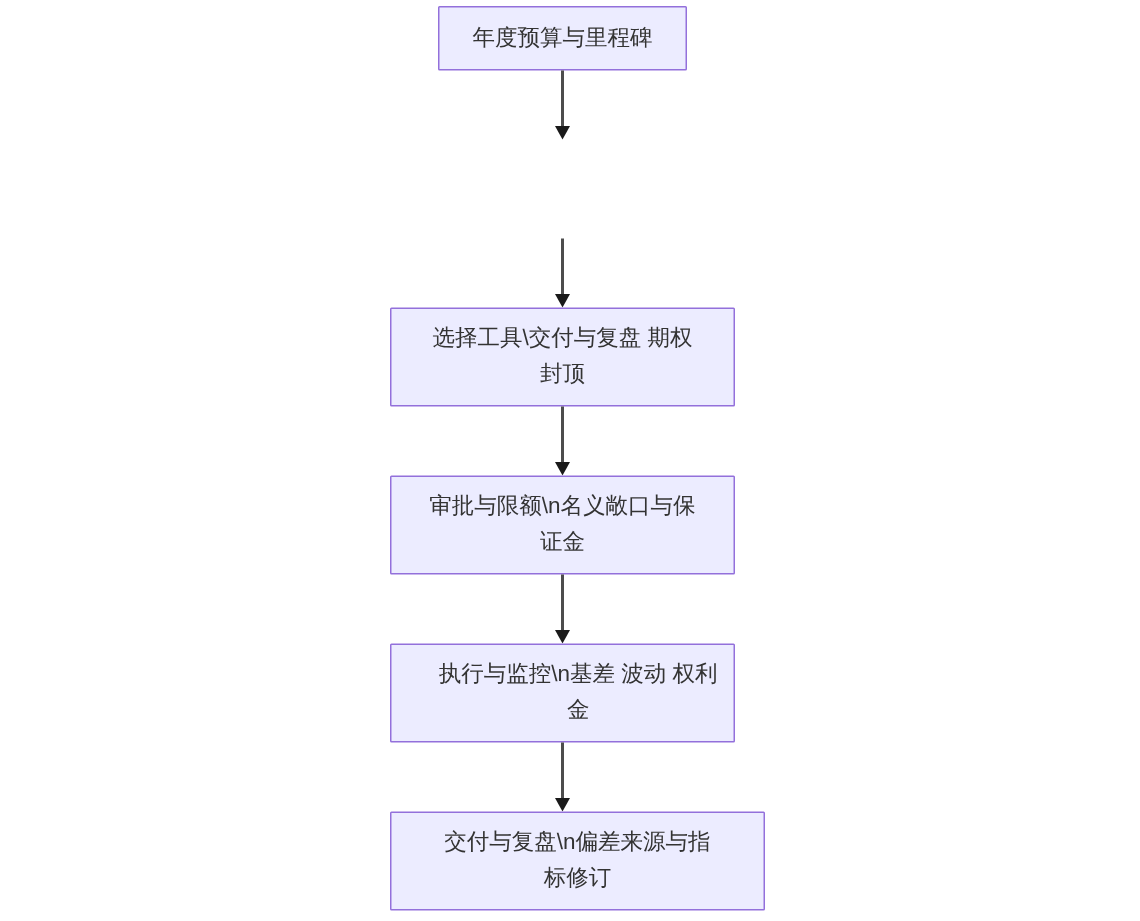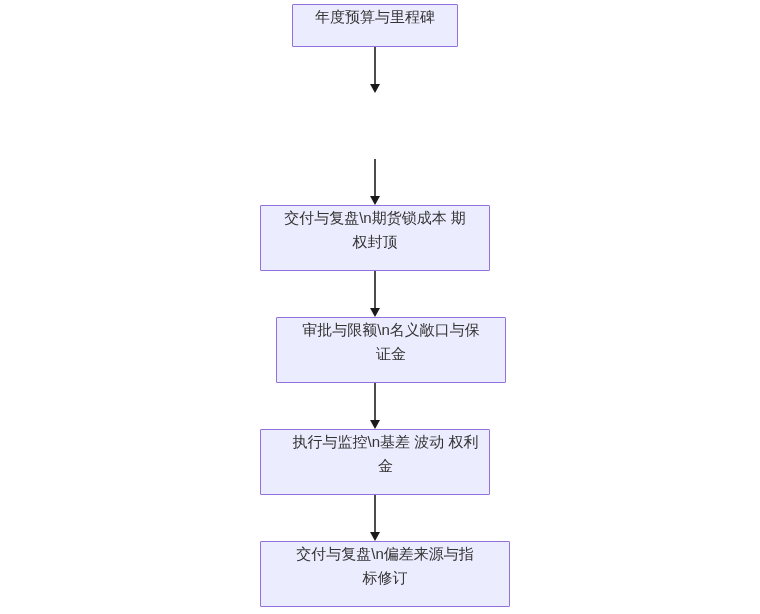--- a/index.html
+++ b/index.html
@@ -15,20 +15,21 @@
     background: #ffffff;
     overflow: hidden;
   }
   .node {
     position: absolute;
     box-sizing: border-box;
     background: #ECECFF;
     border: 1px solid #9370DB;
     border-radius: 1px;
     display: flex;
+    align-items: center;
     justify-content: center;
     color: #333333;
     font-size: 15px;
     line-height: 24px;
     text-align: center;
   }
   .node .label {
     display: block;
     width: 186px;
     word-break: break-all;
@@ -76,29 +77,29 @@
     <span class="head"></span>
   </div>
 
 
   <div class="edge" style="left:369px; top:159px; height:46px;">
     <span class="line"></span>
     <span class="head"></span>
   </div>
 
   <div class="node" style="left:260px; top:205px; width:230px; height:66px;">
-    <span class="label">交付与复盘\n期货锁成本 期权封顶</span>
+    <span class="label">选择工具\交付与复盘 期权封顶</span>
   </div>
 
   <div class="edge" style="left:369px; top:271px; height:46px;">
     <span class="line"></span>
     <span class="head"></span>
   </div>
 
-  <div class="node" style="left:260px; top:317px; width:230px; height:66px;margin-left:16px;">
+  <div class="node" style="left:260px; top:317px; width:230px; height:66px;">
     <span class="label">审批与限额\n名义敞口与保证金</span>
   </div>
 
   <div class="edge" style="left:369px; top:383px; height:46px;">
     <span class="line"></span>
     <span class="head"></span>
   </div>
 
   <div class="node" style="left:260px; top:429px; width:230px; height:66px;padding-left:21px;">
     <span class="label">执行与监控\n基差 波动 权利金</span>

